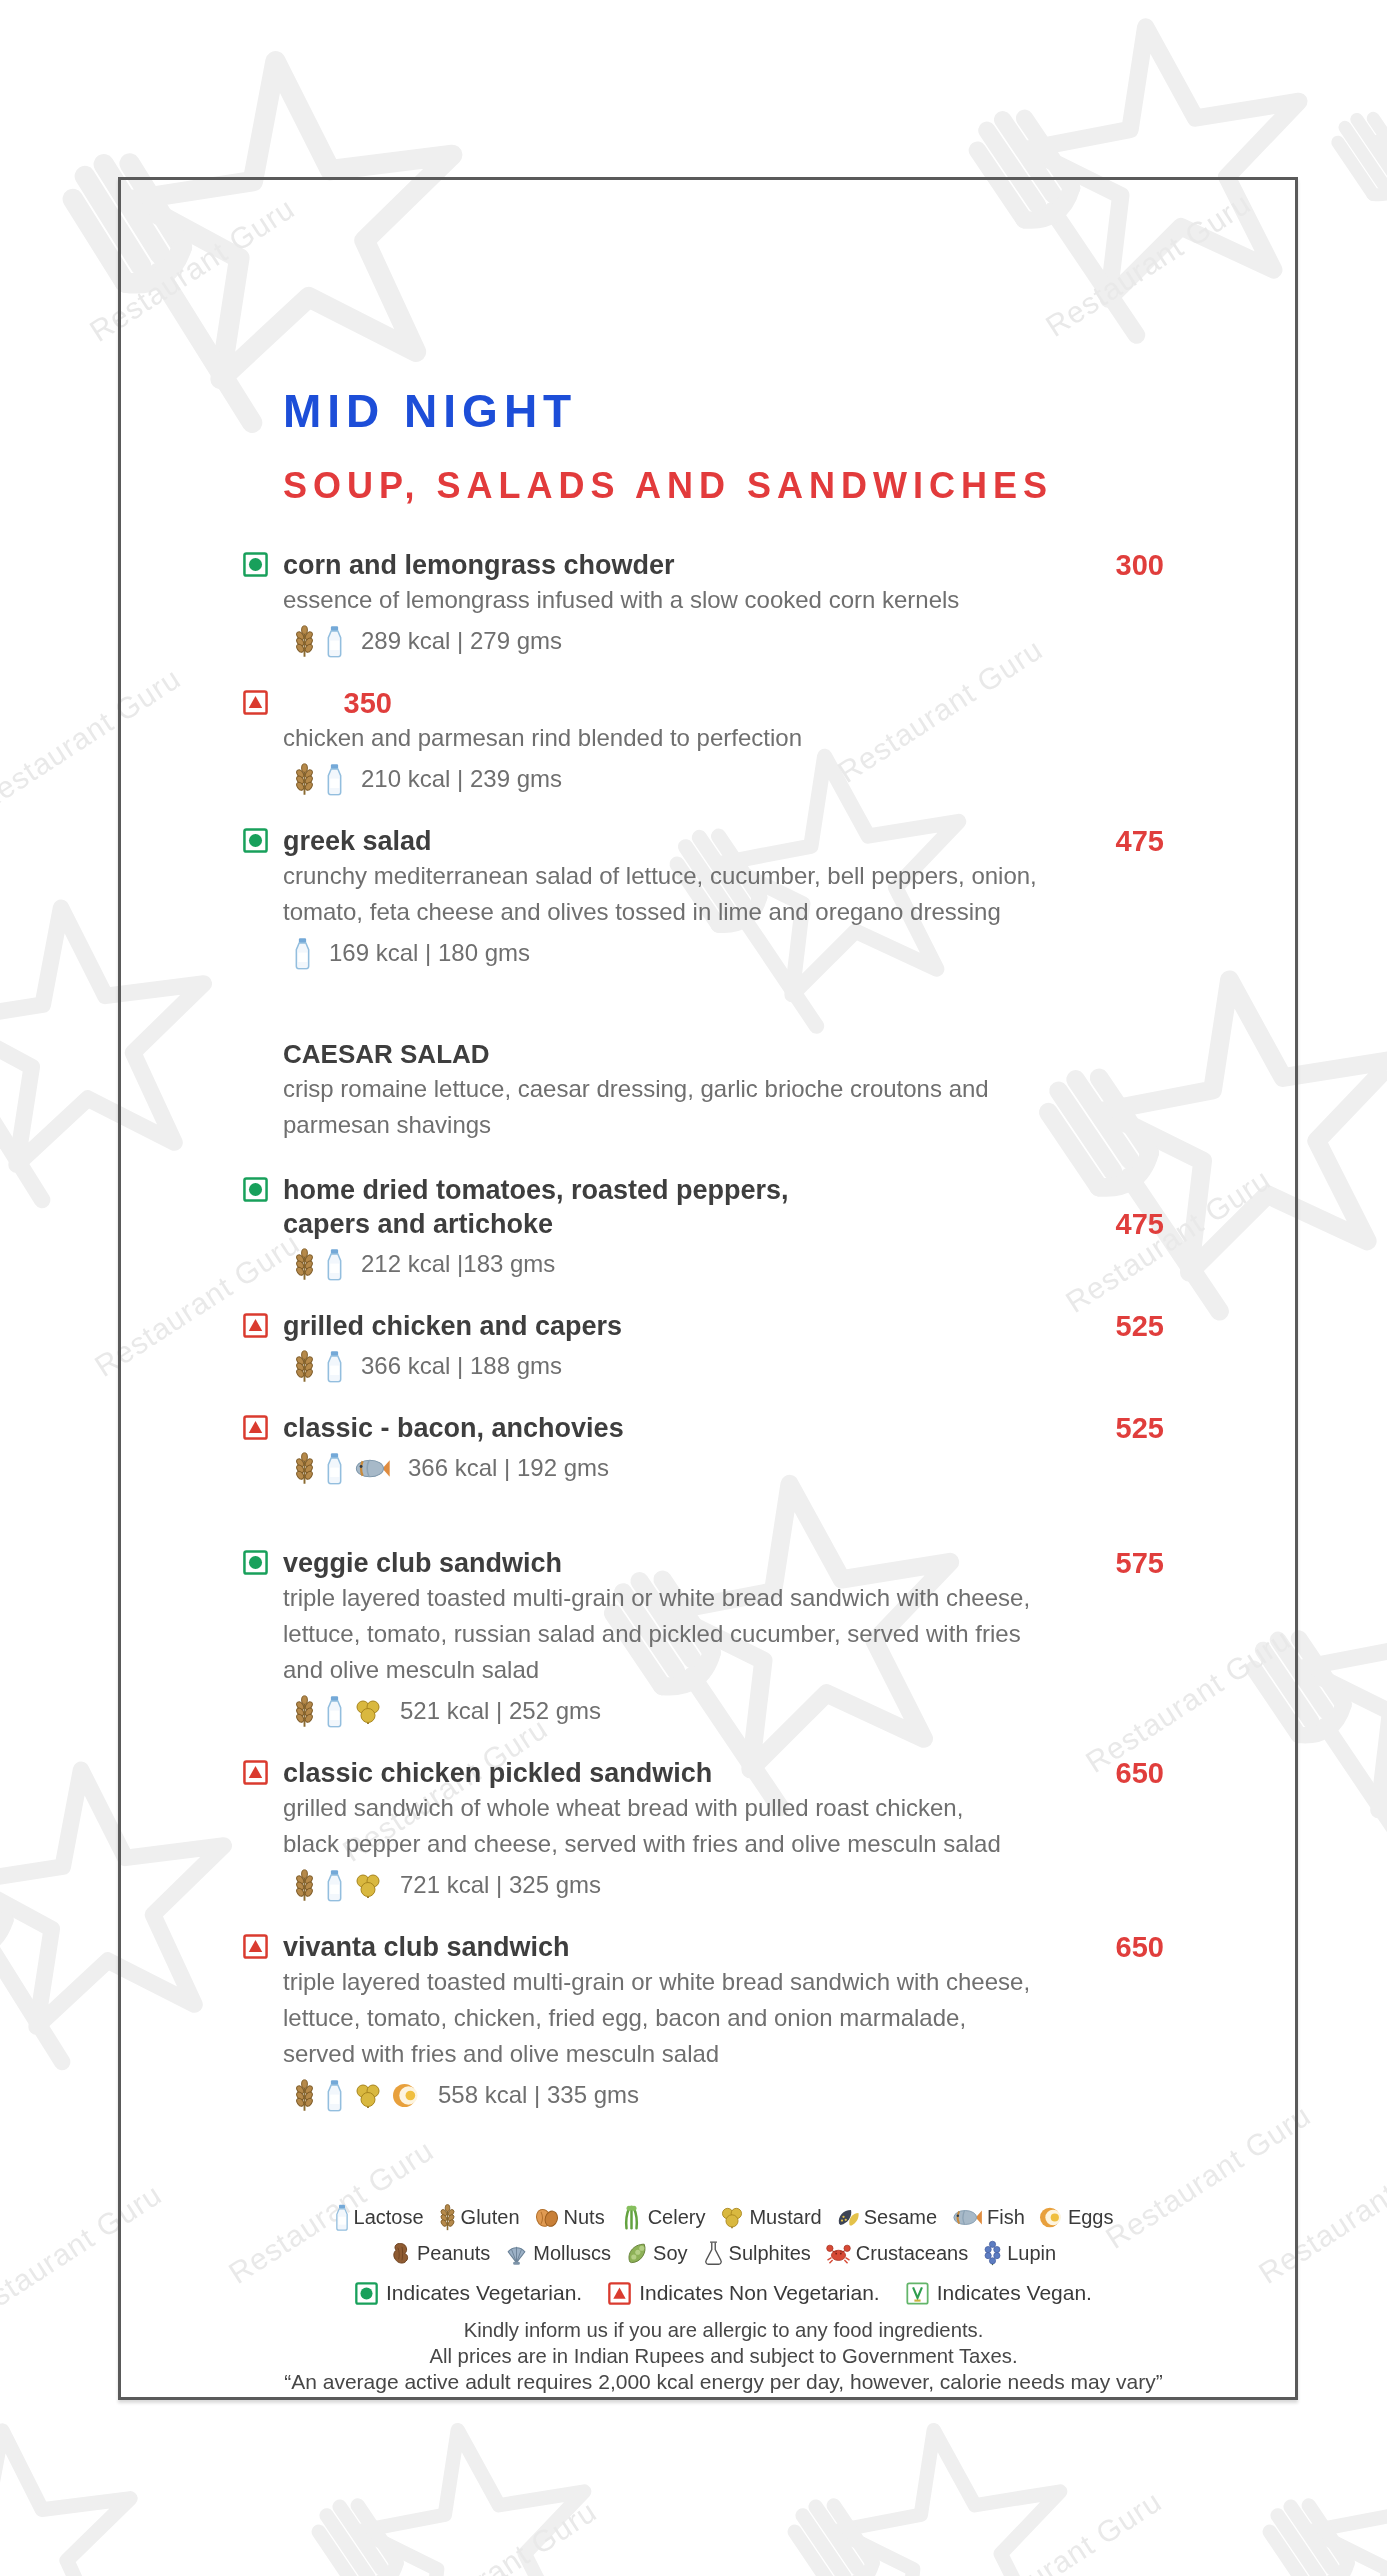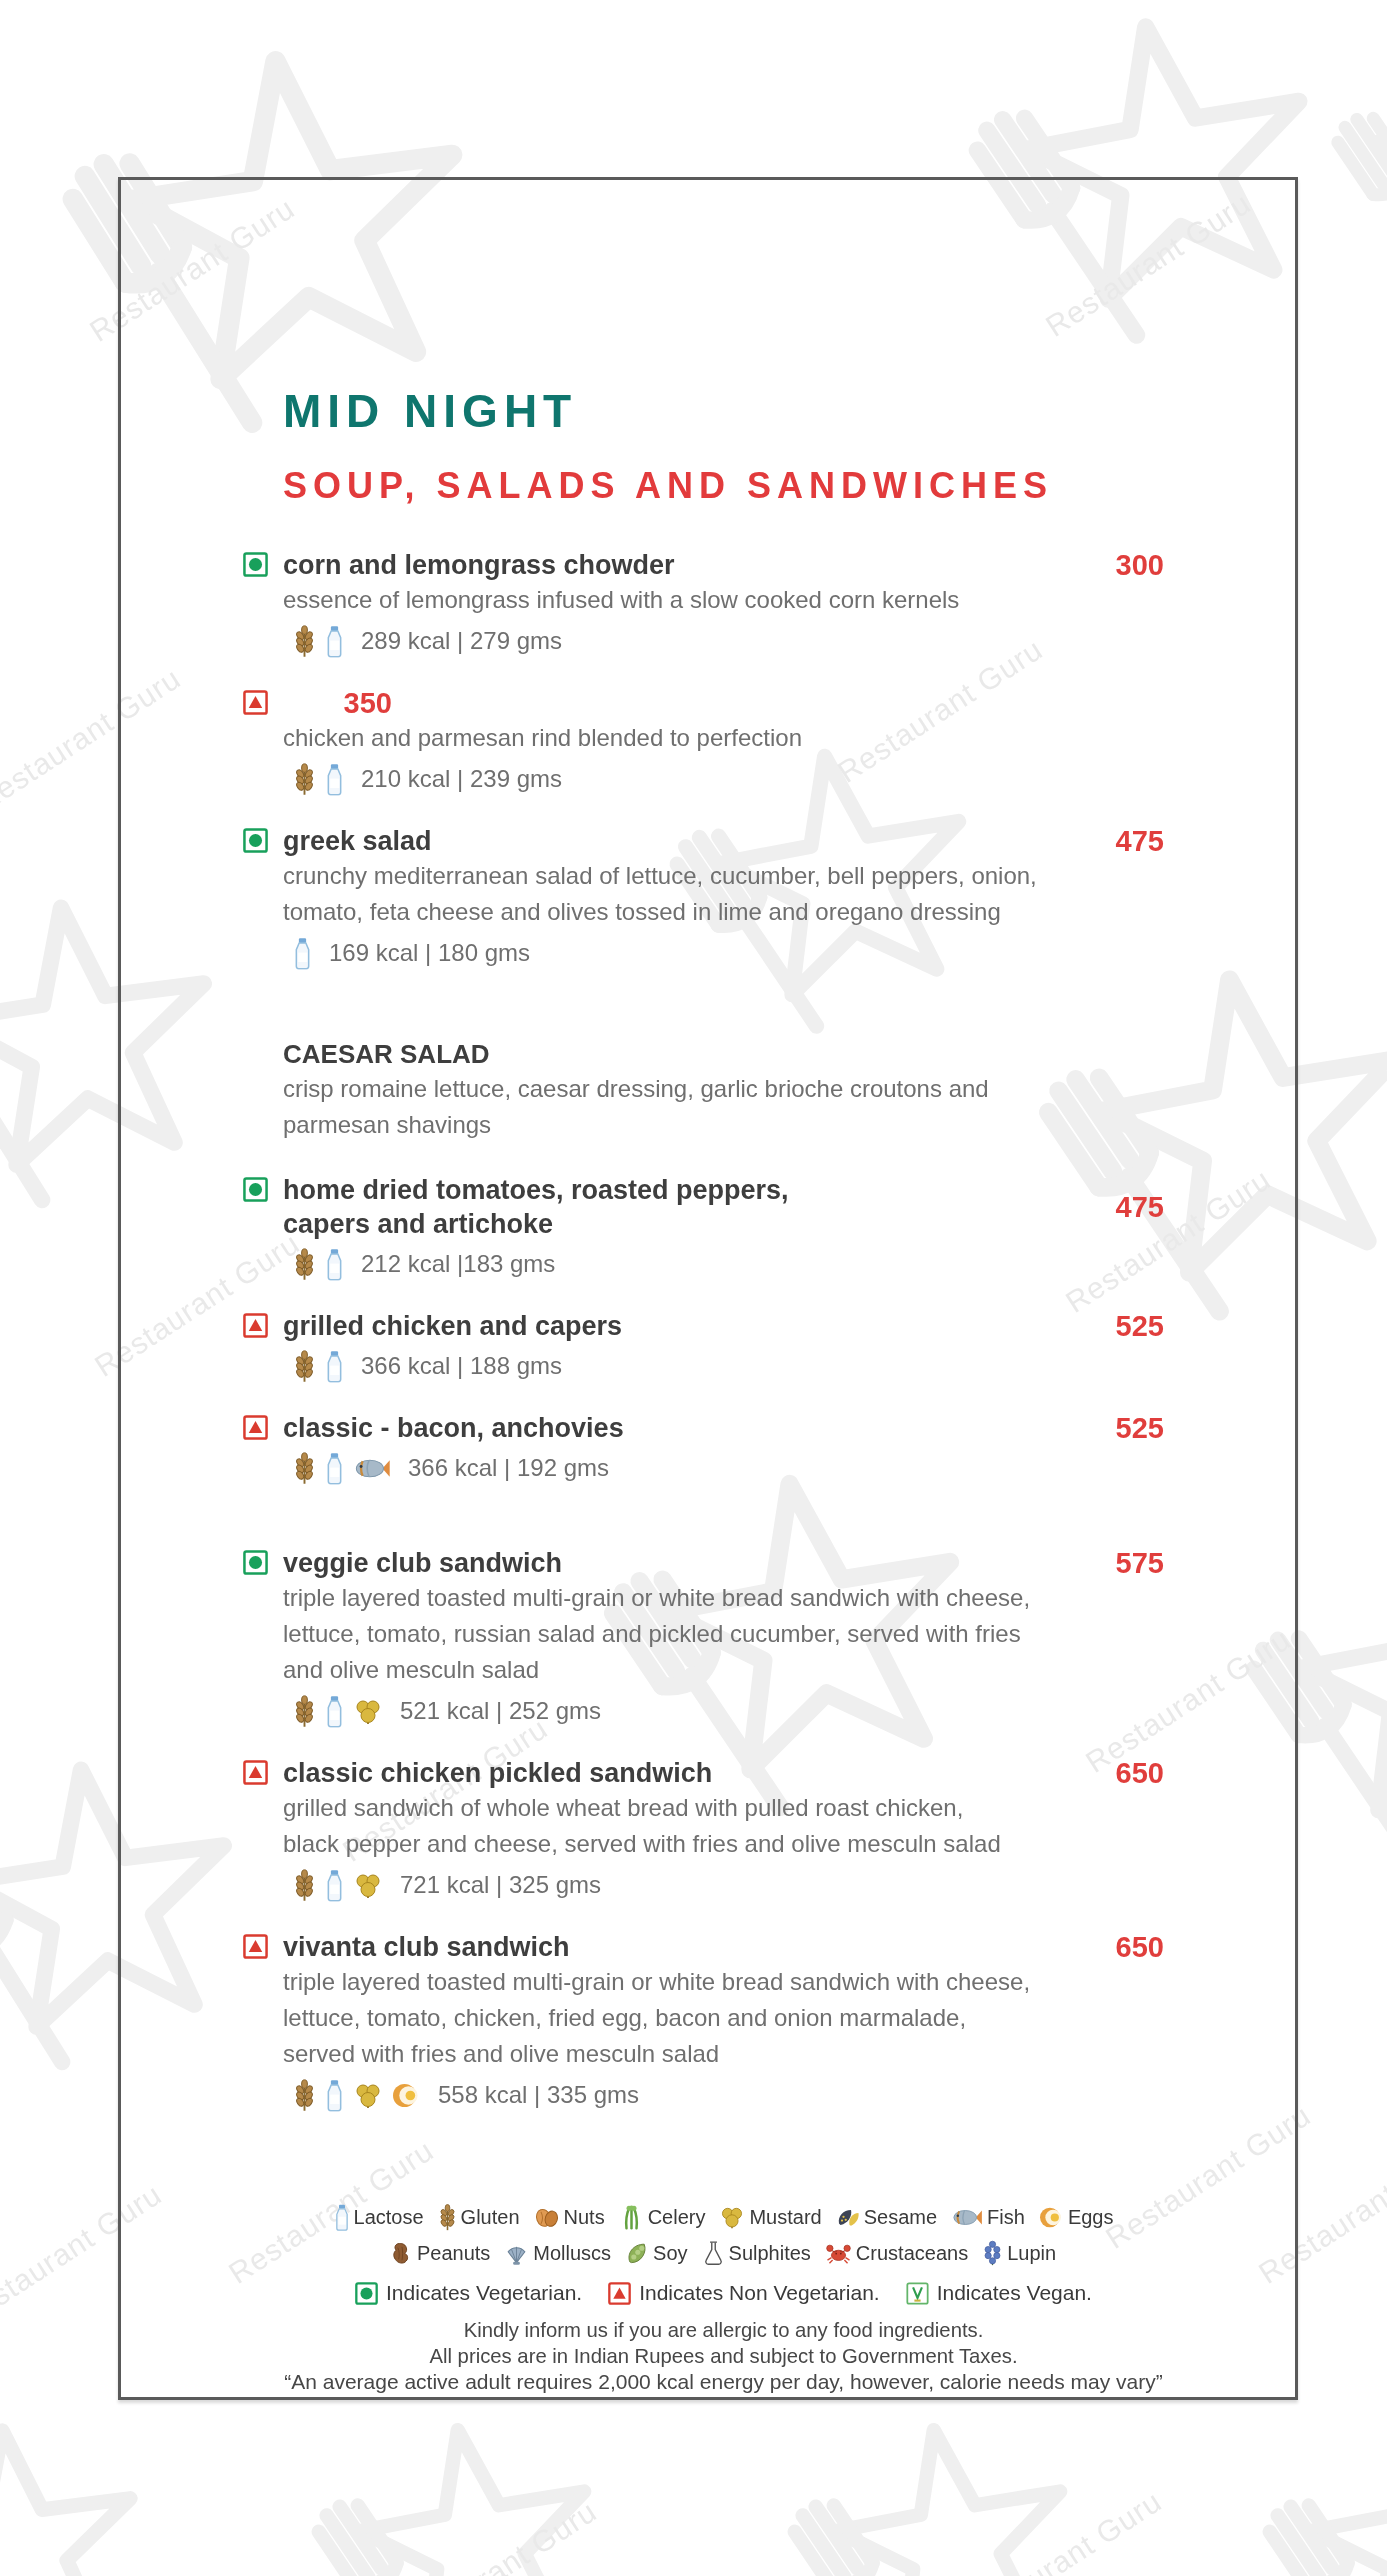--- a/index.html
+++ b/index.html
@@ -7,28 +7,28 @@
           font-family:"Liberation Sans", sans-serif;}
   
   .wm-layer{position:absolute;inset:0;z-index:0;color:#efefef;}
   .wm-shape{position:absolute;}
   .wm-text{position:absolute;font-size:30px;color:#e9e9e9;white-space:nowrap;
            transform:rotate(-33deg);letter-spacing:1px;}
   
   .page{position:absolute;left:118px;top:177px;width:1174px;height:2217px;z-index:1;
         border:3px solid #5a5a5a;box-shadow:0 3px 3px rgba(0,0,0,.15);}
   .content{padding:0 131px 0 162px;}
-  .menu-title{margin-top:206px;font-size:46px;font-weight:700;letter-spacing:6px;color:#0f766e;line-height:50px;}
+  .menu-title{margin-top:206px;font-size:46px;font-weight:700;letter-spacing:6px;color:#1d4ed8;line-height:50px;}
   .section-title{margin-top:28px;font-size:36px;font-weight:700;letter-spacing:6px;color:#e23b3c;line-height:44px;}
   .items{margin-top:40px;}
   .item{position:relative;}
   .sp-first{margin-top:0;} .sp-normal{margin-top:24px;} .sp-medium{margin-top:30px;}
   .sp-large{margin-top:57px;} .sp-xlarge{margin-top:63px;}
   .badge{position:absolute;left:-40px;top:4px;}
-  .head{display:flex;align-items:center;}
+  .head{display:flex;align-items:flex-end;}
   .name{flex:1;font-size:27px;font-weight:700;color:#3e3e3e;line-height:34px;}
   .price{min-width:109px;text-align:right;font-size:29px;font-weight:700;color:#e03e3c;line-height:34px;}
   .desc{font-size:24px;color:#6f6f6f;line-height:36px;white-space:nowrap;}
   .kcal{margin-top:2px;height:42px;display:flex;align-items:center;margin-left:10px;}
   .kcal .ic{margin-right:9px;flex:none;}
   .kcal-text{font-size:24px;color:#6f6f6f;margin-left:8px;white-space:nowrap;}
   .group-title{font-size:26px;font-weight:700;color:#3e3e3e;line-height:34px;}
   
   .legend{margin-top:83px;}
   .allergen-row{display:flex;justify-content:center;align-items:center;height:36px;}

